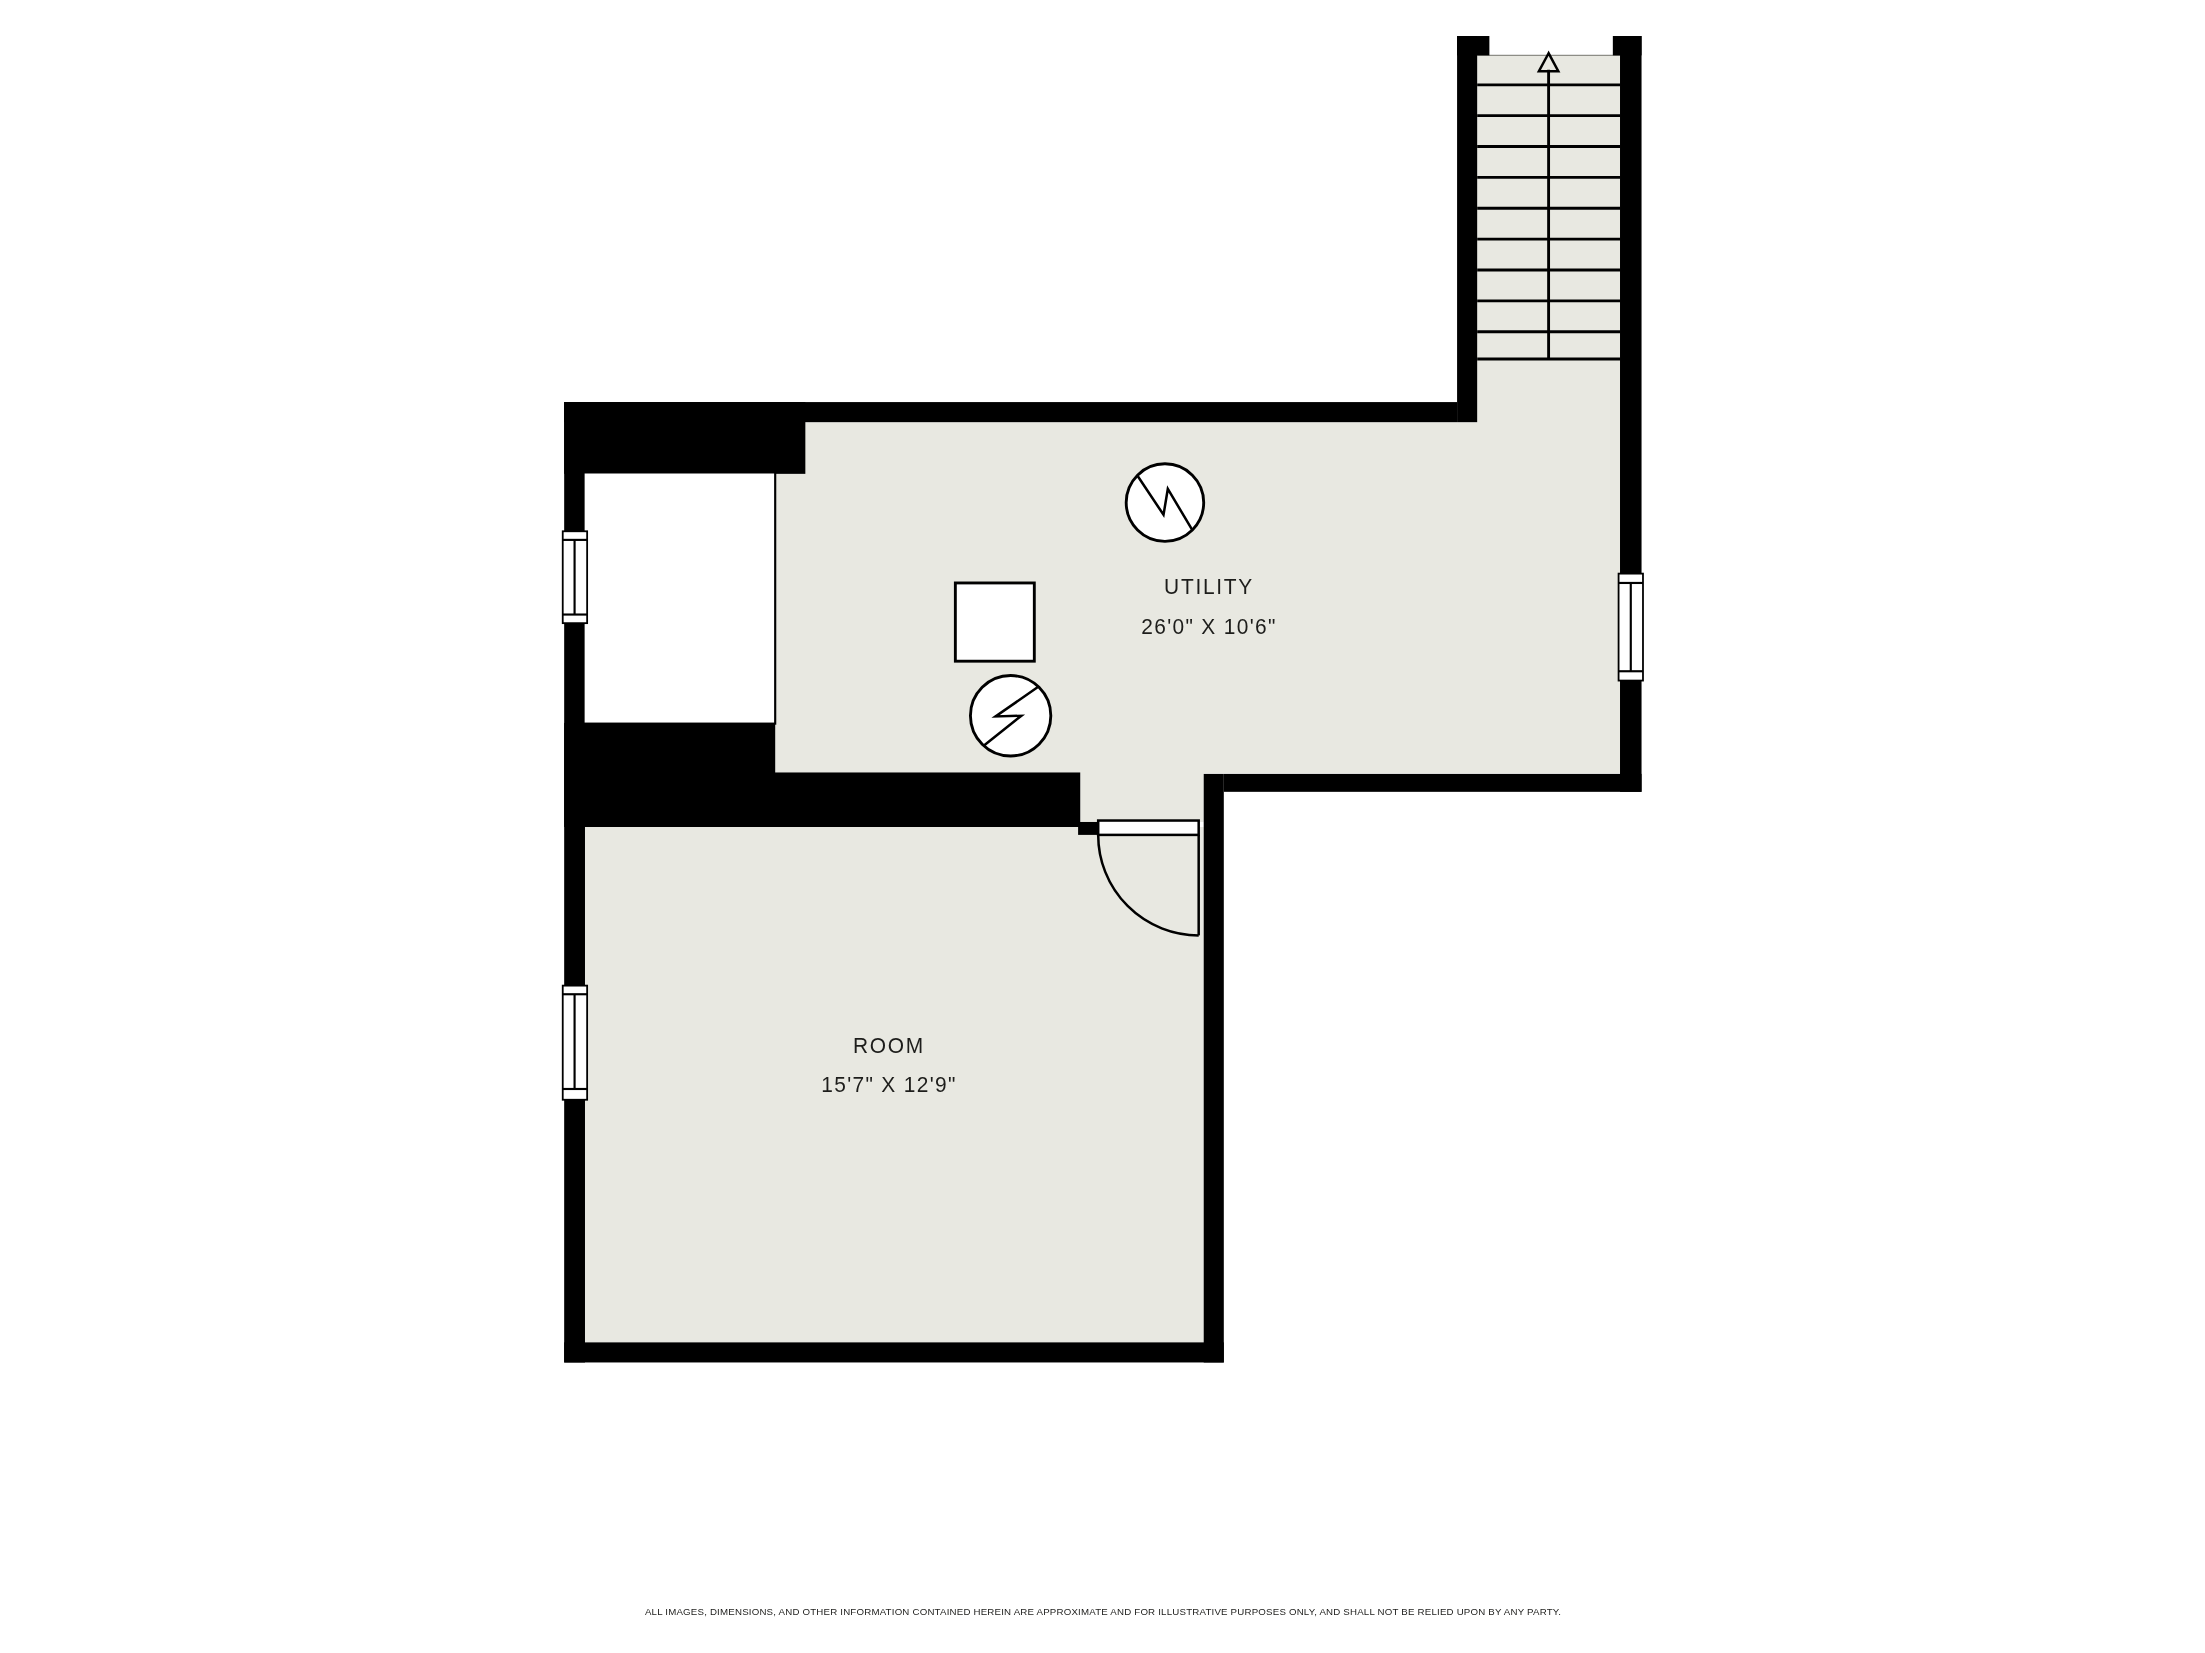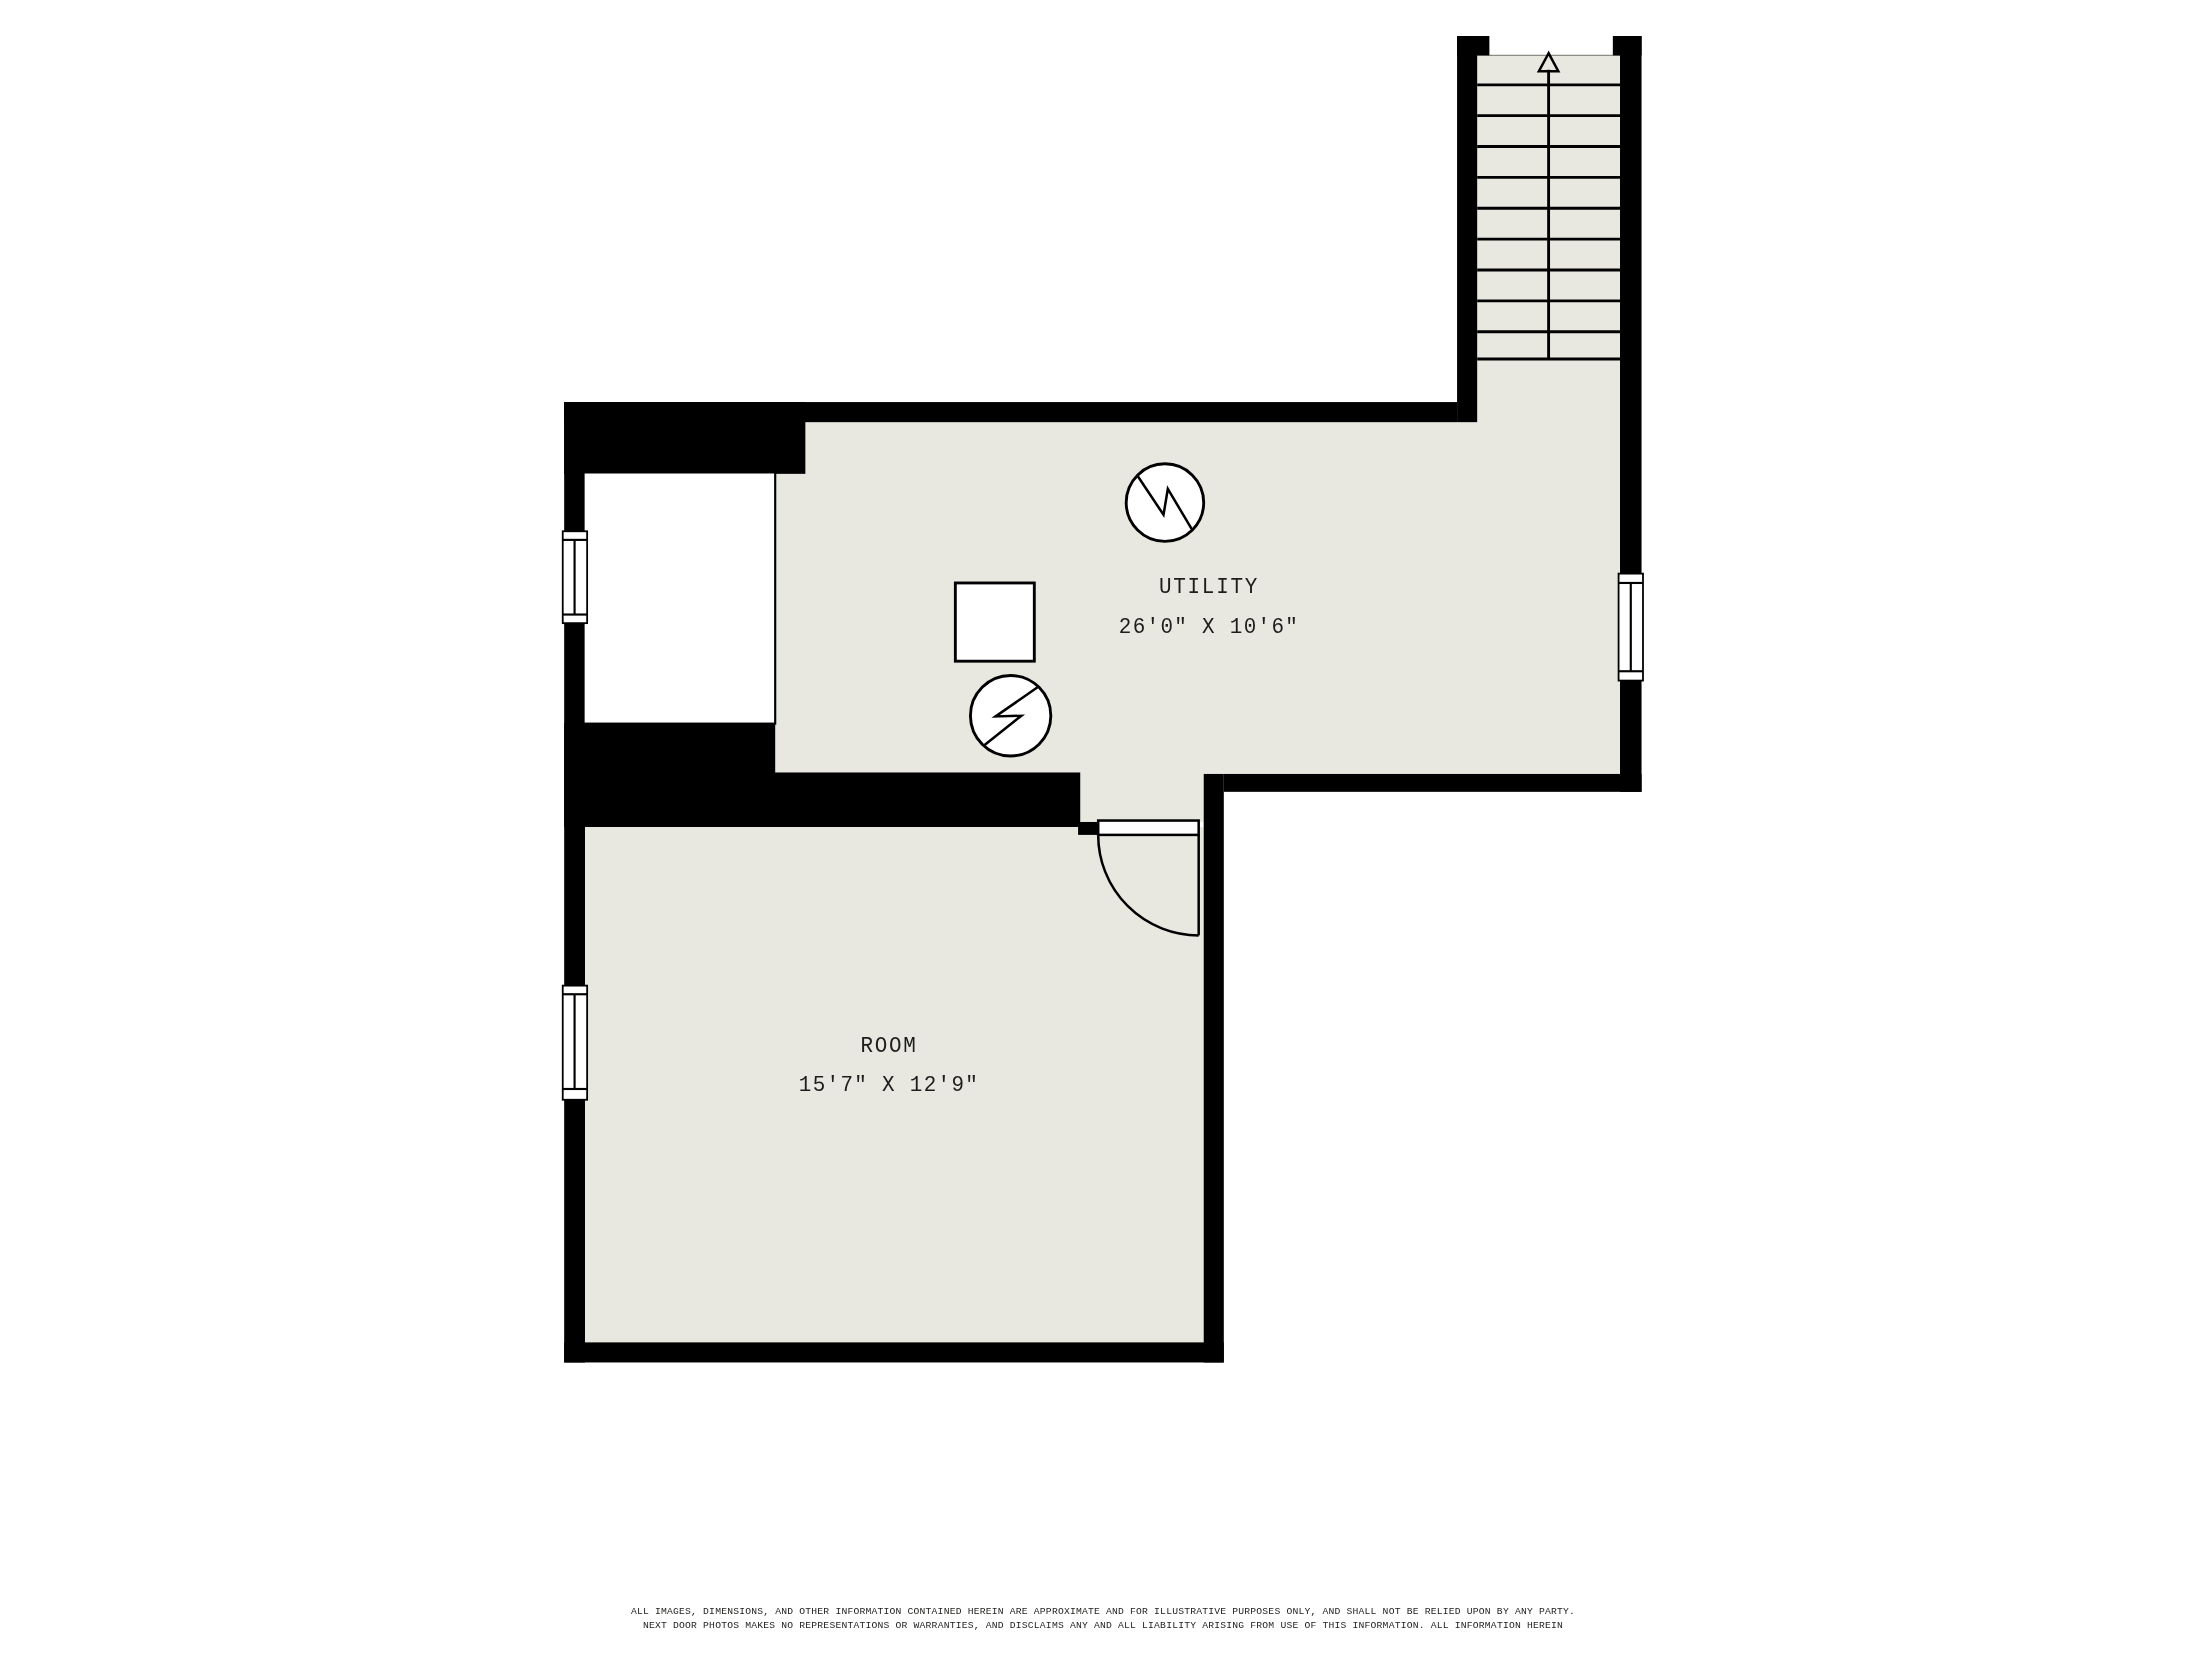--- a/index.html
+++ b/index.html
@@ -7,21 +7,21 @@
     --floor:#e8e8e1;
     --text:#1d1d1b;
     --bg:#ffffff;
   }
   html,body{margin:0;padding:0;background:var(--bg);}
   .canvas{
     position:relative;
     width:1914px;height:1654px;
     background:var(--bg);
     overflow:hidden;
-    font-family:Liberation Mono, monospace;
+    font-family:Liberation Sans, sans-serif;
   }
   .plan-svg{position:absolute;left:0;top:0;width:2205px;height:1654px;}
   .label{
     position:absolute;
     transform:translate(-50%,-50%) scaleX(.95);
     color:var(--text);
     white-space:nowrap;
     text-align:center;
   }
   .room-name{font-size:22px;letter-spacing:1.8px;font-weight:400;}
@@ -120,17 +120,16 @@
   </svg>
 
   <div class="label room-name" style="left:1209px;top:587px">UTILITY</div>
   <div class="label room-dims" style="left:1209px;top:627px">26'0" X 10'6"</div>
 
   <div class="label room-name" style="left:889px;top:1046px">ROOM</div>
   <div class="label room-dims" style="left:889px;top:1085px">15'7" X 12'9"</div>
 
   <div class="disclaimer">
     <div>ALL IMAGES, DIMENSIONS, AND OTHER INFORMATION CONTAINED HEREIN ARE APPROXIMATE AND FOR ILLUSTRATIVE PURPOSES ONLY, AND SHALL NOT BE RELIED UPON BY ANY PARTY.</div>
-    <div>NEXT DOOR PHOTOS MAKES NO REPRESENTATIONS OR WARRANTIES, AND DISCLAIMS ANY AND ALL LIABILITY ARISING FROM USE OF THIS INFORMATION. ALL INFORMATION HEREIN</div>
   </div>
 
 </div>
 
 
 </body></html>

